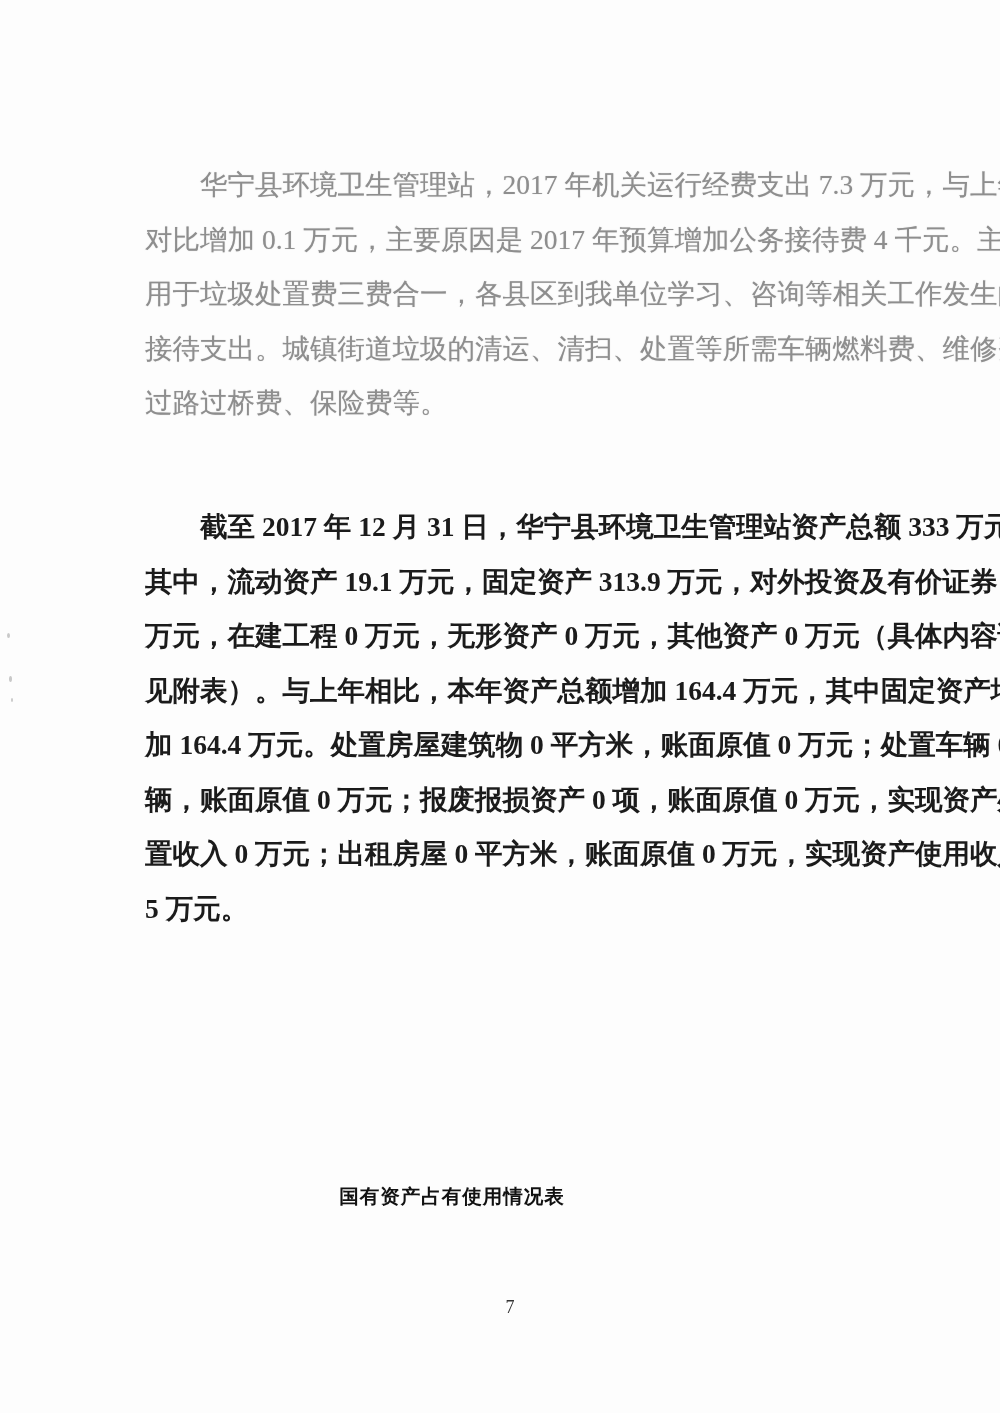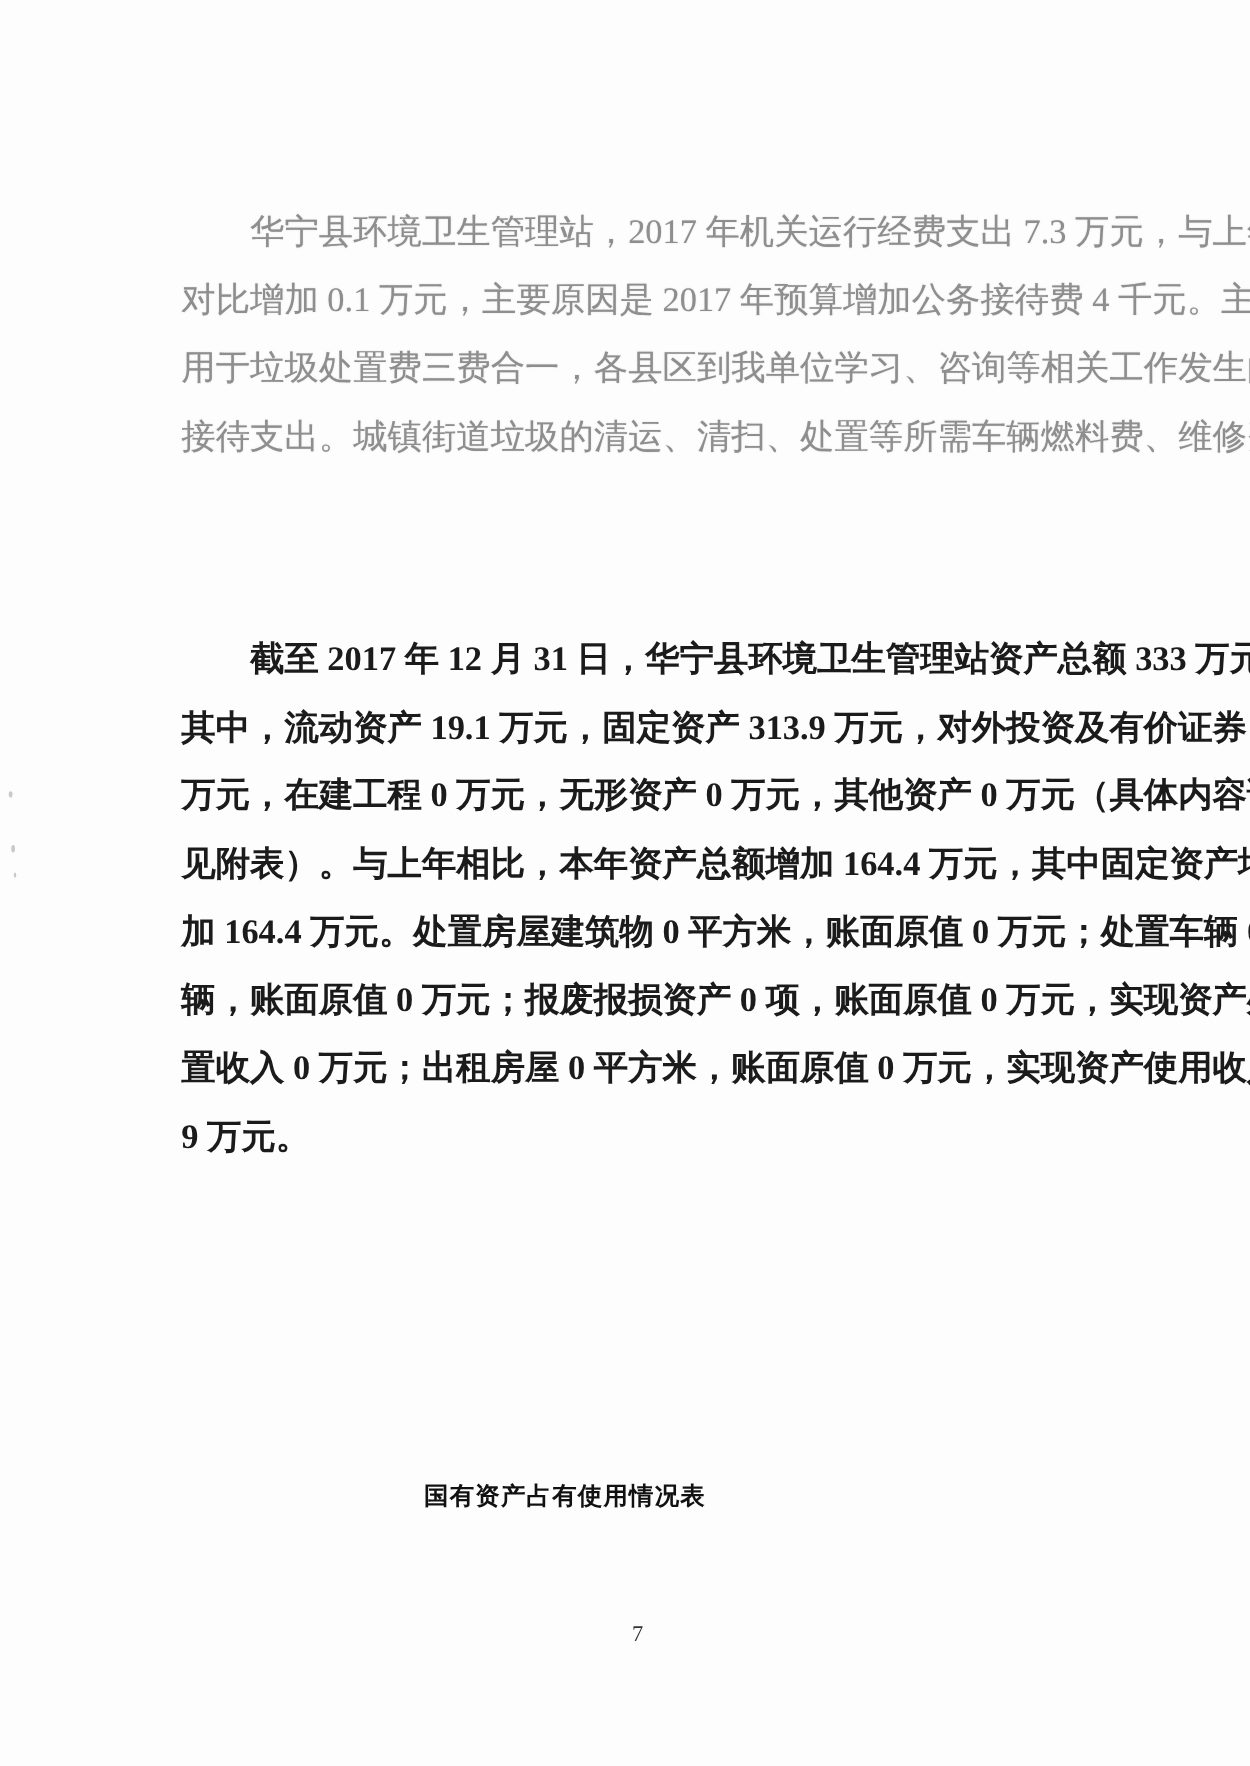--- a/index.html
+++ b/index.html
@@ -84,32 +84,33 @@
 </head>
 <body>
 
 <div class="page">
 
   <div class="textcol para para-faded" style="top: 158px;">
       <div class="line first">华宁县环境卫生管理站，2017 年机关运行经费支出 7.3 万元，与上年</div>
       <div class="line">对比增加 0.1 万元，主要原因是 2017 年预算增加公务接待费 4 千元。主要</div>
       <div class="line">用于垃圾处置费三费合一，各县区到我单位学习、咨询等相关工作发生的</div>
       <div class="line">接待支出。城镇街道垃圾的清运、清扫、处置等所需车辆燃料费、维修费、</div>
+      <div class="line last">过路过桥费、保险费等。</div>
     </div>
 
 
   <div class="textcol para para-bold" style="top: 500px;">
       <div class="line first">截至 2017 年 12 月 31 日，华宁县环境卫生管理站资产总额 333 万元，</div>
       <div class="line">其中，流动资产 19.1 万元，固定资产 313.9 万元，对外投资及有价证券 0</div>
       <div class="line">万元，在建工程 0 万元，无形资产 0 万元，其他资产 0 万元（具体内容详</div>
       <div class="line">见附表）。与上年相比，本年资产总额增加 164.4 万元，其中固定资产增</div>
       <div class="line">加 164.4 万元。处置房屋建筑物 0 平方米，账面原值 0 万元；处置车辆 0</div>
       <div class="line">辆，账面原值 0 万元；报废报损资产 0 项，账面原值 0 万元，实现资产处</div>
       <div class="line">置收入 0 万元；出租房屋 0 平方米，账面原值 0 万元，实现资产使用收入</div>
-      <div class="line last">9 万元。</div>
+      <div class="line last">5 万元。</div>
     </div>
 
   <div class="table-caption" style="top: 1183px;">国有资产占有使用情况表</div>
 
   <div class="page-number" style="top: 1297px;">7</div>
 
   <div class="speck" style="left:7px; top:633px; width:3px; height:5px;"></div>
   <div class="speck" style="left:9px; top:676px; width:3px; height:6px;"></div>
   <div class="speck" style="left:11px; top:698px; width:2px; height:4px;"></div>
 

